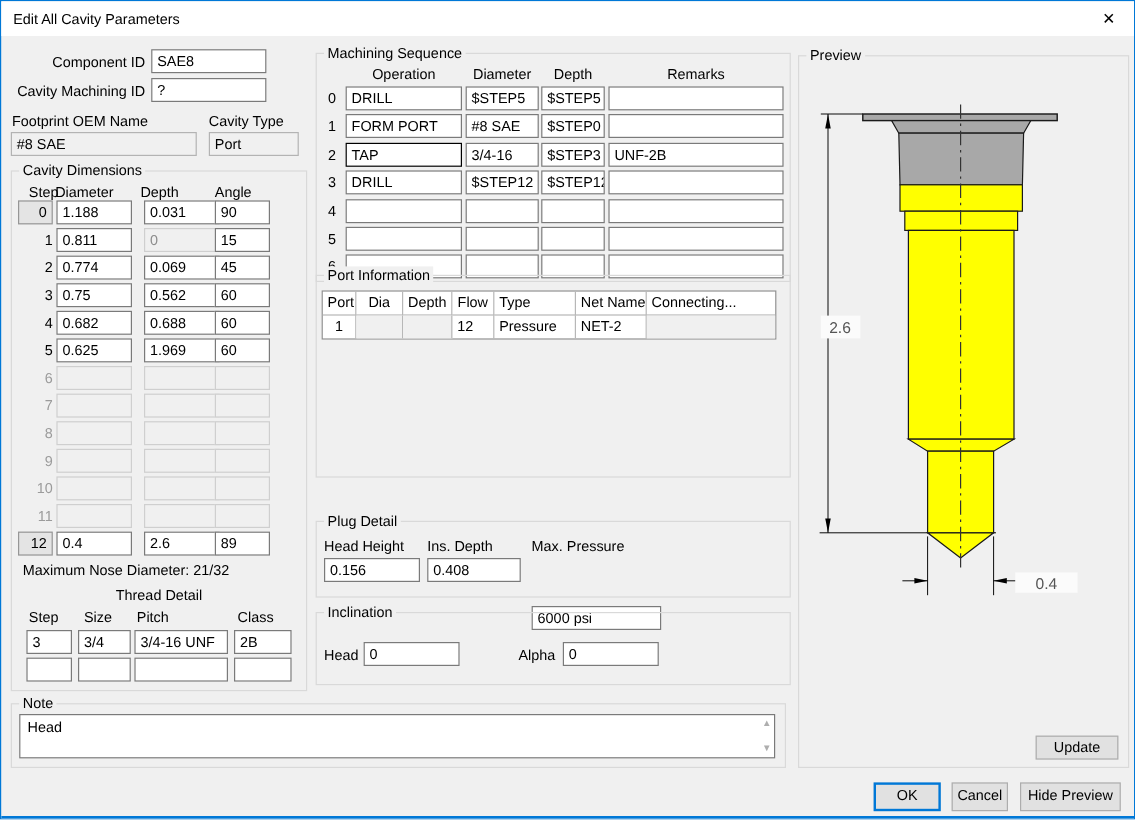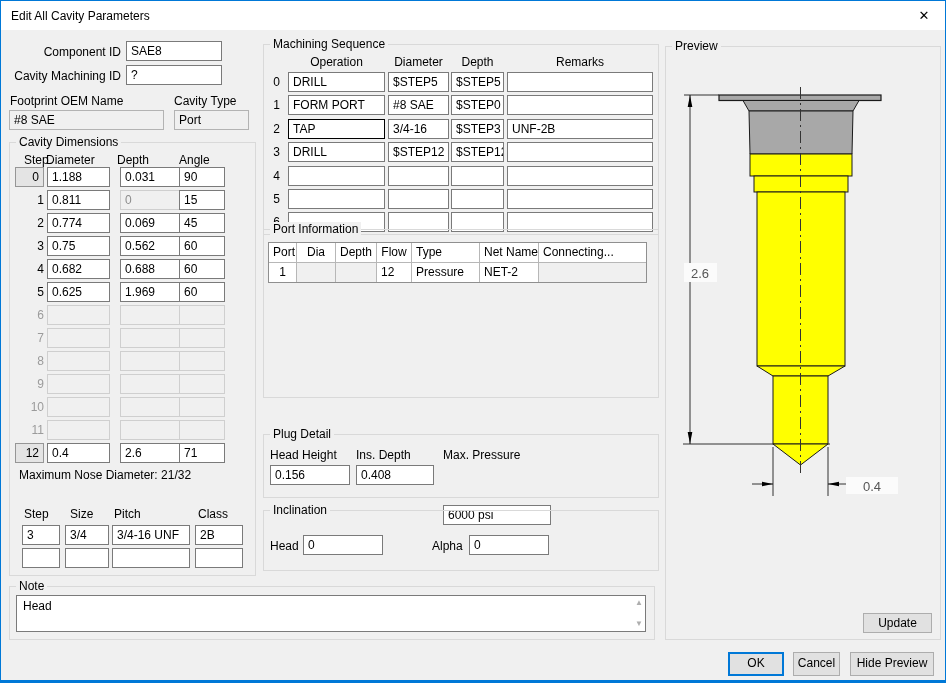--- a/index.html
+++ b/index.html
@@ -149,25 +149,26 @@
     <div class="cdrow" style="top:277px;">
       <div class="steplab graynum cd-step">11</div>
       <div class="f dis cd-dia"></div>
       <div class="f dis cd-dep"></div>
       <div class="f dis cd-ang"></div>
     </div>
     <div class="cdrow" style="top:300px;">
       <div class="stepbox cd-step">12</div>
       <div class="f cd-dia">0.4</div>
       <div class="f cd-dep">2.6</div>
-      <div class="f cd-ang">71</div>
+      <div class="f cd-ang">89</div>
     </div>
 
     <div class="lab" style="left:9px;top:325px;">Maximum Nose Diameter: 21/32</div>
 
+    <div class="lab" style="left:0;right:0;top:346px;text-align:center;">Thread Detail</div>
     <div class="lab" style="left:14px;top:364px;">Step</div>
     <div class="lab" style="left:60px;top:364px;">Size</div>
     <div class="lab" style="left:104px;top:364px;">Pitch</div>
     <div class="lab" style="left:188px;top:364px;">Class</div>
     <div class="threadrow" style="top:382px;">
       <div class="f th-step">3</div>
       <div class="f th-size">3/4</div>
       <div class="f th-pitch">3/4-16 UNF</div>
       <div class="f th-class">2B</div>
     </div>

